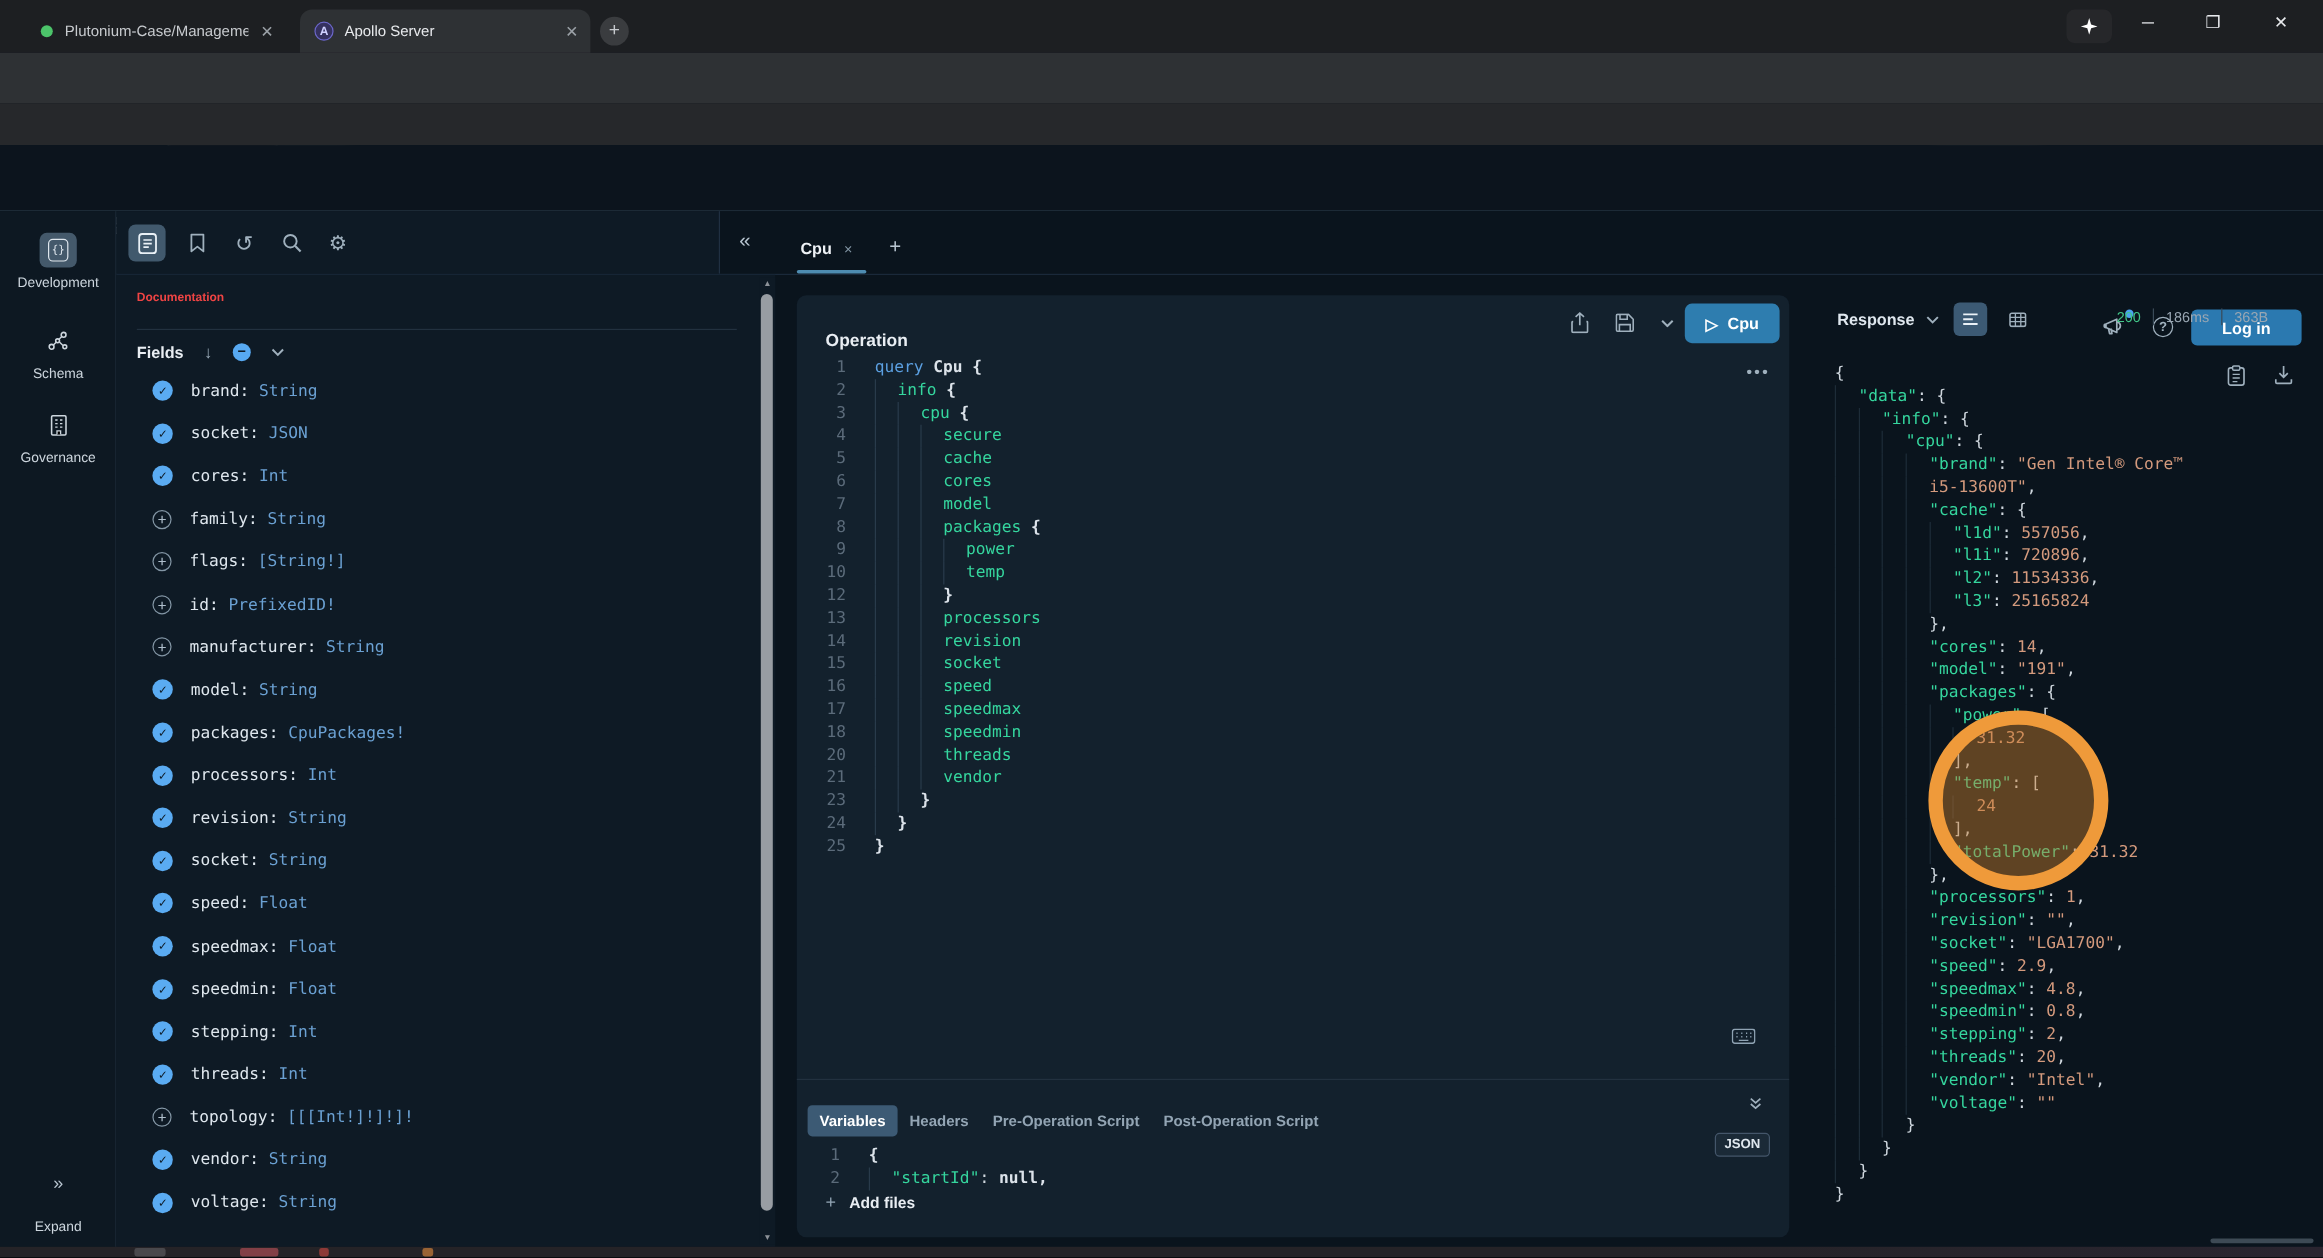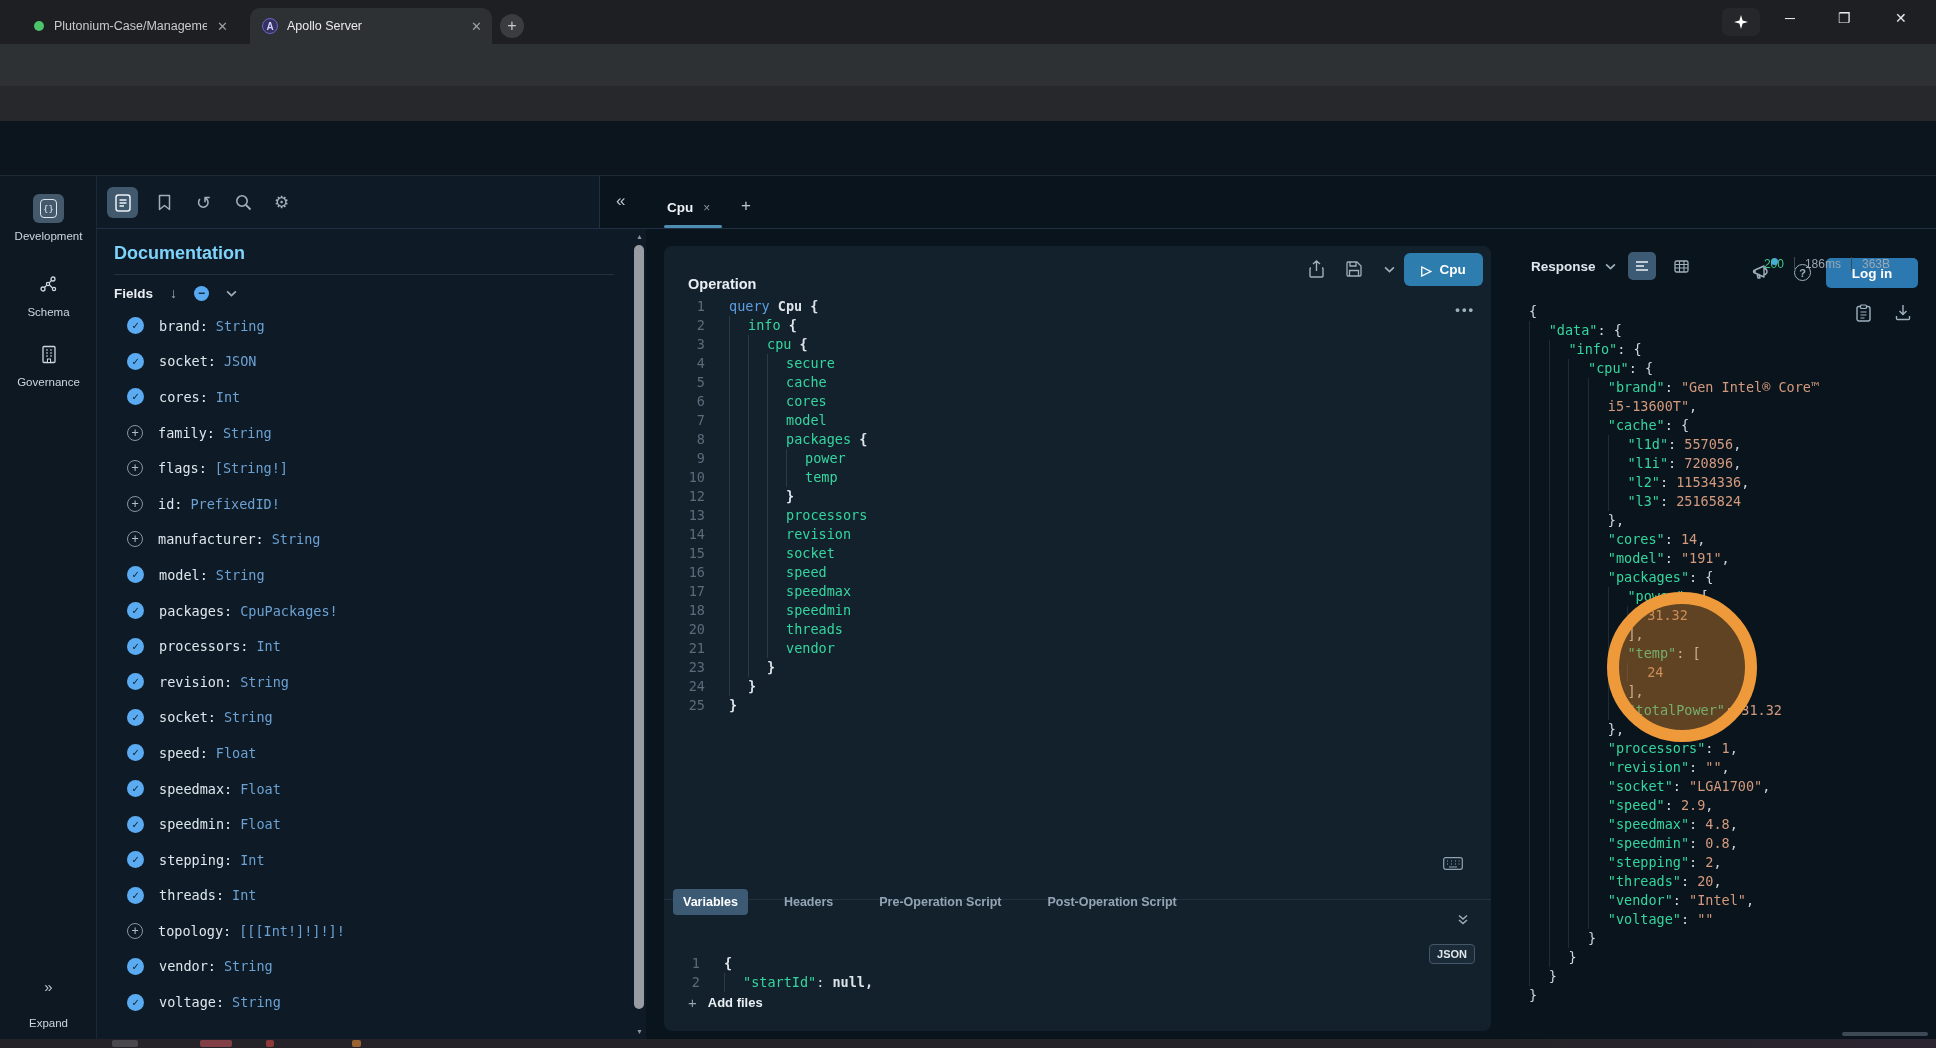--- a/index.html
+++ b/index.html
@@ -74,21 +74,21 @@
   .side-item { position:absolute; width:97px; text-align:center; color:#cdd6de; font-size:11.5px; }
   .side-ico-box { margin:0 auto 7px; width:31px; height:29px; border-radius:6px; display:flex; align-items:center; justify-content:center; }
   .side-ico-box.active { background:#44596b; }
   .devico { width:17px; height:19px; border:1.6px solid #dfe7ee; border-radius:4px; color:#dfe7ee; font-size:9px;
             font-family:"DejaVu Sans Mono",monospace; display:flex;align-items:center;justify-content:center; }
   #expand { position:absolute; left:0; bottom:10px; width:97px; text-align:center; color:#cdd6de; font-size:11.5px; }
   #expand .chev { font-size:15px; color:#b9c6d1; display:block; margin-bottom:22px; }
 
   
   #docpanel { left:97px; top:229px; width:549px; height:810px; background:#0e1a25; }
-  #doc-title { position:absolute; left:17px; top:14px; font-size:18px; font-weight:bold; color:#7dd3fc; }
+  #doc-title { position:absolute; left:17px; top:14px; font-size:10px; font-weight:bold; color:#ef4444; }
   #doc-hr { position:absolute; left:17px; top:45px; width:500px; height:1px; background:#22313f; }
   #fields-head { position:absolute; left:17px; top:56px; display:flex; align-items:center; gap:17px; }
   #fields-label { font-size:13.5px; font-weight:bold; color:#e9eef3; }
   .sort-arrow { color:#9fb0bd; font-size:14px; }
   .minus-circle { width:15px; height:15px; border-radius:50%; background:#57a9f2; color:#0e1a25; font-size:12px;
                   display:flex; align-items:center; justify-content:center; font-weight:bold; line-height:0; }
   #doc-fields { position:absolute; left:0; top:79px; width:535px; }
   .frow { height:35.6px; display:flex; align-items:center; padding-left:30px;
           font-family:"DejaVu Sans Mono",monospace; font-size:13.5px; }
   .frow .fname { color:#dfe7ee; margin-left:15px; }
@@ -110,21 +110,21 @@
   #op-dots { position:absolute; right:16px; top:56px; color:#9fb0bd; font-size:13px; letter-spacing:2px; font-weight:bold;}
   .codewrap { position:absolute; font-family:"DejaVu Sans Mono",monospace; font-size:13.5px; }
   #query-code { left:0; top:51px; width:760px; }
   .cl { height:19px; line-height:19px; white-space:pre; display:flex; }
   .cl .ln { width:41px; text-align:right; color:#5b6b7a; flex:none; margin-right:24px; }
   .ig { display:inline-block; width:19px; height:19px; border-left:1px solid rgba(99,130,155,.28); vertical-align:top; flex:none;}
   .kw { color:#5b9fe0; } .fld { color:#35d69e; } .pl { color:#dce3ea;font-weight:bold; }
   .key { color:#35d69e; } .val { color:#d49a7d; } .pun { color:#cfd7de; }
   #kbd-icon { position:absolute; right:28px; top:611px; color:#8fa3b3; }
   #vars-bar { position:absolute; left:0; top:653px; width:827px; border-top:1px solid #22313f; height:1px; }
-  #vars-tabs { position:absolute; left:9px; top:643px; display:flex; gap:26px; align-items:center; }
+  #vars-tabs { position:absolute; left:9px; top:675px; display:flex; align-items:center; }
   .vtab { font-size:12.5px; font-weight:bold; color:#93a5b4; padding:6px 10px; border-radius:4px; }
   .vtab.active { background:#3c5a74; color:#fff; }
   #vars-collapse { position:absolute; right:22px; top:668px; color:#9fb0bd; }
   #json-badge { position:absolute; right:16px; top:698px; border:1px solid #44566a; background:#1b2a37; color:#dfe7ee;
                 font-size:11px; font-weight:bold; padding:3px 7px; border-radius:4px; }
   #vars-code { left:0; top:708px; width:700px; height:40px; overflow:hidden; }
   #vars-code .ln { width:36px; margin-right:24px; }
   #addfiles { position:absolute; left:24px; top:748px; display:flex; gap:11px; align-items:center; }
   #addfiles .p { color:#93a5b4; font-size:15px; }
   #addfiles .t { color:#e9eef3; font-size:13px; font-weight:bold; }

